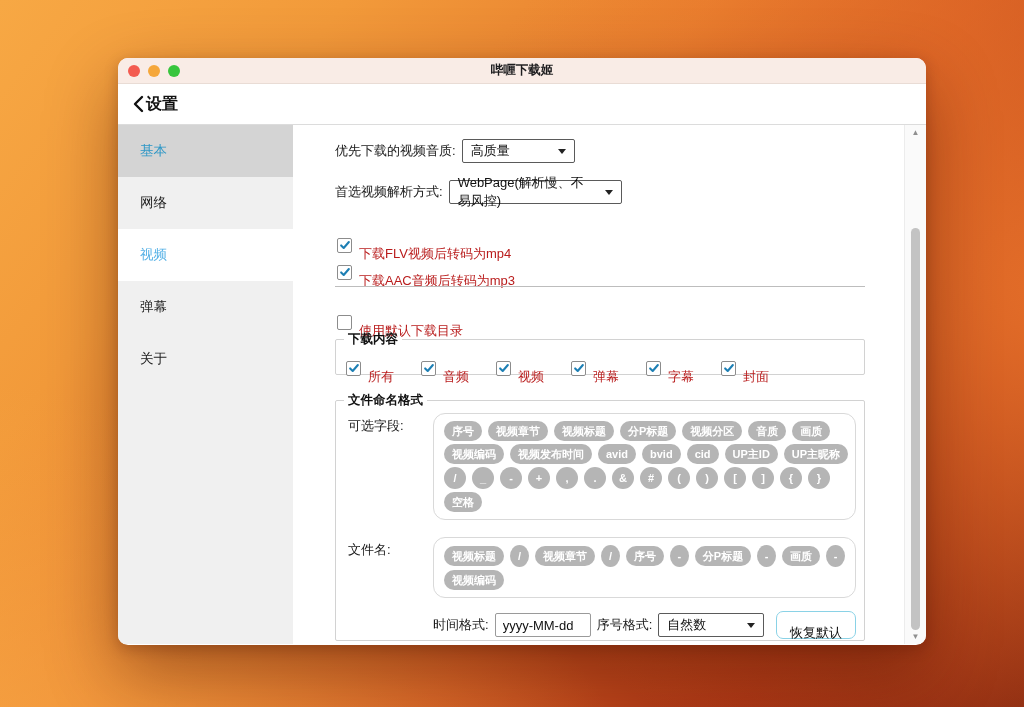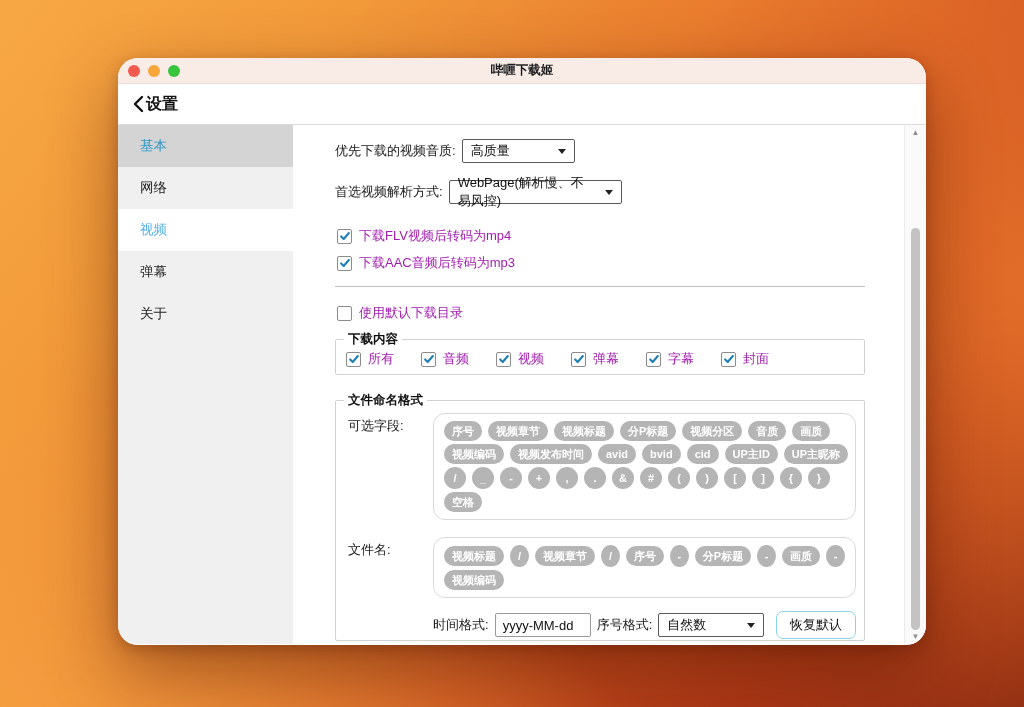--- a/index.html
+++ b/index.html
@@ -6,21 +6,21 @@
   html,body { width:1024px; height:707px; overflow:hidden; }
   body {
     font-family:"Liberation Sans","DejaVu Sans",sans-serif;
     background:
       radial-gradient(90rem 60rem at -12% 128%, rgba(250,172,72,.95), rgba(250,172,72,0) 55%),
       radial-gradient(68rem 54rem at 106% 42%, rgba(240,122,45,.85), rgba(240,122,45,0) 62%),
       linear-gradient(128deg,#f7a844 0%,#f29a3a 22%,#e87e2e 45%,#d25a22 62%,#a83314 82%,#7d1f0d 100%);
   }
   .window {
     position:absolute; left:118px; top:58px; width:808px; height:587px;
-    border-radius:20px; overflow:hidden; background:#fff;
+    border-radius:10px; overflow:hidden; background:#fff;
     box-shadow:0 28px 70px rgba(70,15,0,.45), 0 4px 14px rgba(70,15,0,.25);
   }
   .titlebar {
     height:26px; background:#f9ece6; border-bottom:1px solid #e9dcd5;
     display:flex; align-items:center; position:relative;
   }
   .traffic { display:flex; gap:8px; margin-left:10px; }
   .tl { width:12px; height:12px; border-radius:50%; display:inline-block; cursor:pointer; }
   .tl.red   { background:var(--traffic-red); }
   .tl.yellow{ background:var(--traffic-yellow); }
@@ -33,21 +33,21 @@
     height:41px; background:#fff; border-bottom:1px solid #dcdcdc;
     display:flex; align-items:center; padding-left:14px;
   }
   .back { display:flex; align-items:center; gap:2px; cursor:pointer; }
   .back svg { display:block; }
   .page-title { font-size:16px; font-weight:bold; color:#111; }
 
   .app-body { display:flex; height:519px; }
   .sidebar { width:175px; background:#f0f0f0; flex:none; }
   .side-item {
-    height:42px; display:flex; align-items:center; padding-left:22px;
+    height:52px; display:flex; align-items:center; padding-left:22px;
     font-size:13.5px; color:#222; cursor:pointer;
   }
   .side-item.focused { background:#d4d4d4; color:var(--accent-selected-tab); }
   .side-item.active  { background:#ffffff; color:var(--accent-active-tab); }
 
   .content { flex:1; background:#fff; position:relative; }
 
   .vscrollbar {
     width:22px; flex:none; background:#fafafa; border-left:1px solid #ececec;
     position:relative;
@@ -73,21 +73,21 @@
     border-left:4px solid transparent; border-right:4px solid transparent;
     border-top:5px solid #222;
   }
 
   .cb { display:flex; align-items:center; gap:7px; cursor:pointer; }
   .cbox {
     width:15px; height:15px; background:#fff; border:1px solid #8c8c8c;
     border-radius:2px; display:flex; align-items:center; justify-content:center; flex:none;
   }
   .cbox svg { display:block; }
-  .cbl { font-size:13px; color:#a21caf; }
+  .cbl { font-size:13px; color:#b91c1c;margin-top:18px; }
 
   .divider { position:absolute; left:42px; top:161px; width:530px; border-top:1px solid #bdbdbd; }
 
   fieldset {
     position:absolute; left:42px; width:530px;
     border:1px solid #d2d2d2; border-radius:2px; background:#fff;
   }
   fieldset legend {
     font-size:12.5px; font-weight:bold; color:#111; margin-left:8px; padding:0 4px;
   }
@@ -108,21 +108,21 @@
     padding:0 8px; border-radius:10px; white-space:nowrap; cursor:pointer;
   }
   .pill.sym { width:22px; padding:0; border-radius:50%; height:22px; }
   .frow2 { margin-top:17px; }
   .bottom-row { display:flex; align-items:center; margin:13px 8px 0 97px; }
   .txt {
     width:96px; height:24px; border:1px solid #9a9a9a; border-radius:2px;
     font-size:13px; padding:0 7px; color:#111; font-family:Liberation Sans, sans-serif;
   }
   .reset {
-    margin-left:auto; height:28px; padding:4px 13px; background:#fff;
+    margin-left:auto; height:28px; padding:12px 13px; background:#fff;
     border:1px solid var(--reset-border); border-radius:7px;
     font-size:13px; color:#111; cursor:pointer; font-family:inherit;
   }
   .r1 { top:14px;  left:42px; }
   .r2 { top:55px;  left:42px; }
   .rcb1 { top:102px; left:44px; }
   .rcb2 { top:129px; left:44px; }
   .rcb3 { top:179px; left:44px; }
 </style>
 </head>

